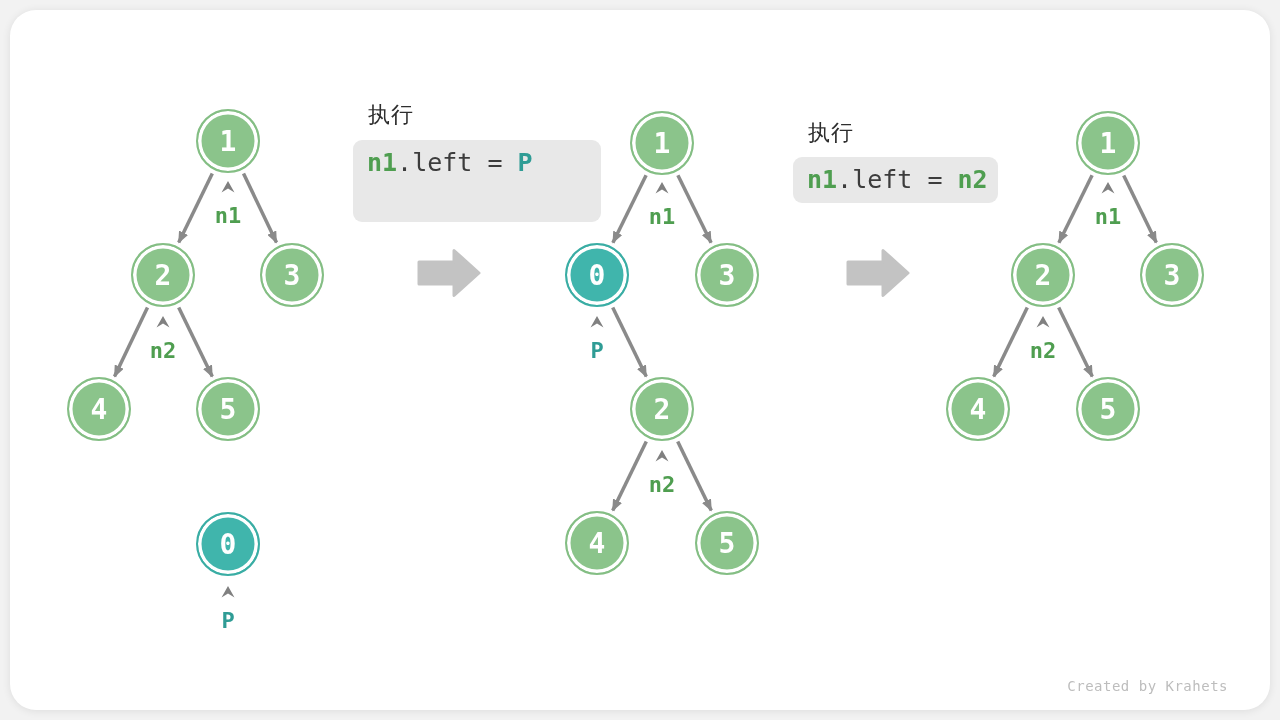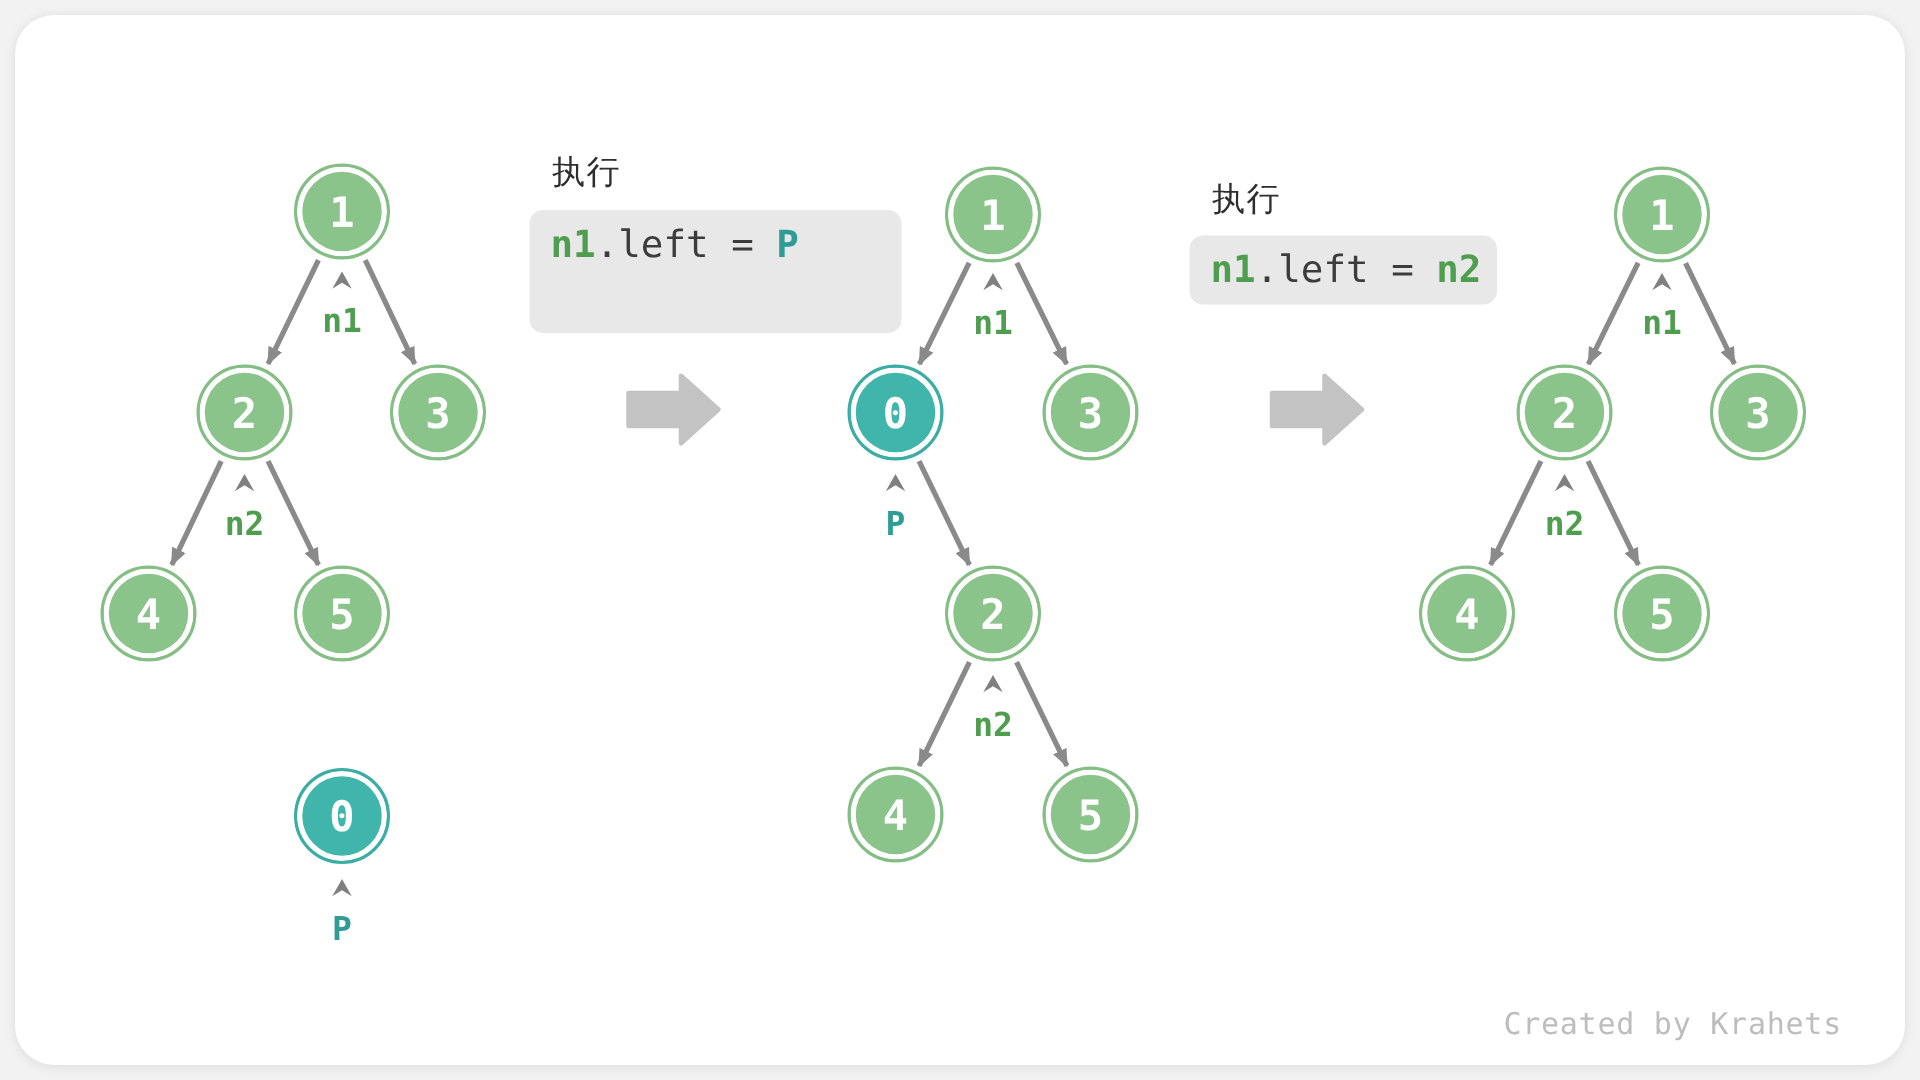--- a/index.html
+++ b/index.html
@@ -50,21 +50,21 @@
     font-size: 25px; line-height: 36px;
   }
   .code-line { white-space: pre; }
   .tok-plain { color: #3c3c3c; }
   .tok-green { color: #4f9e50; font-weight: bold; }
   .tok-teal  { color: #2f9c95; font-weight: bold; }
 
   .watermark {
     position: absolute; right: 52px; bottom: 26px;
     font-family: "DejaVu Sans Mono", monospace;
-    font-size: 20px; color: #bdbdbd; letter-spacing: 0.5px;
+    font-size: 14px; color: #bdbdbd; letter-spacing: 0.5px;
   }
 </style>
 </head>
 <body>
 
 <div class="stage">
   <div class="card"></div>
 
   <svg id="edge-layer" viewBox="0 0 1280 720" xmlns="http://www.w3.org/2000/svg">
     <defs>

